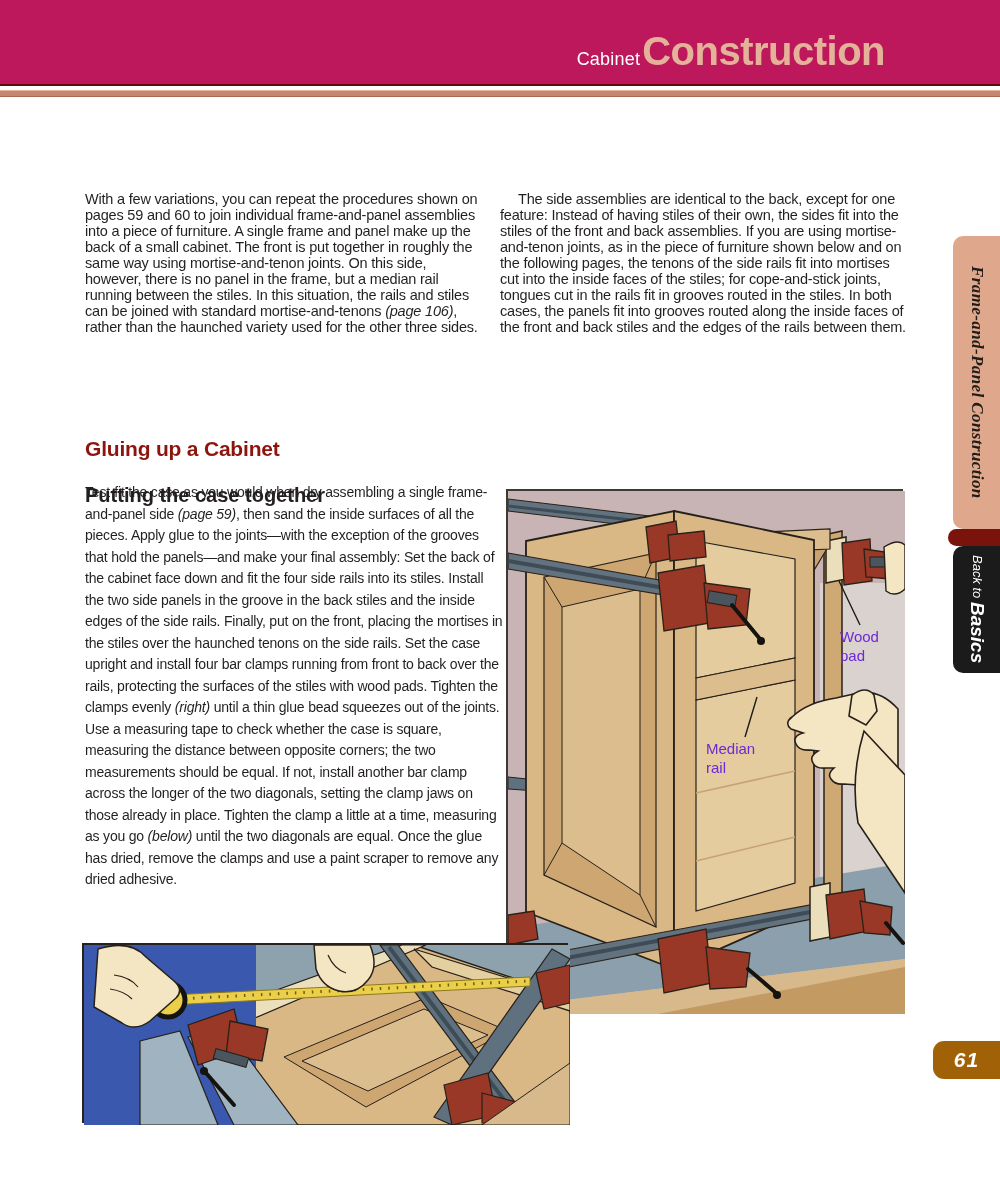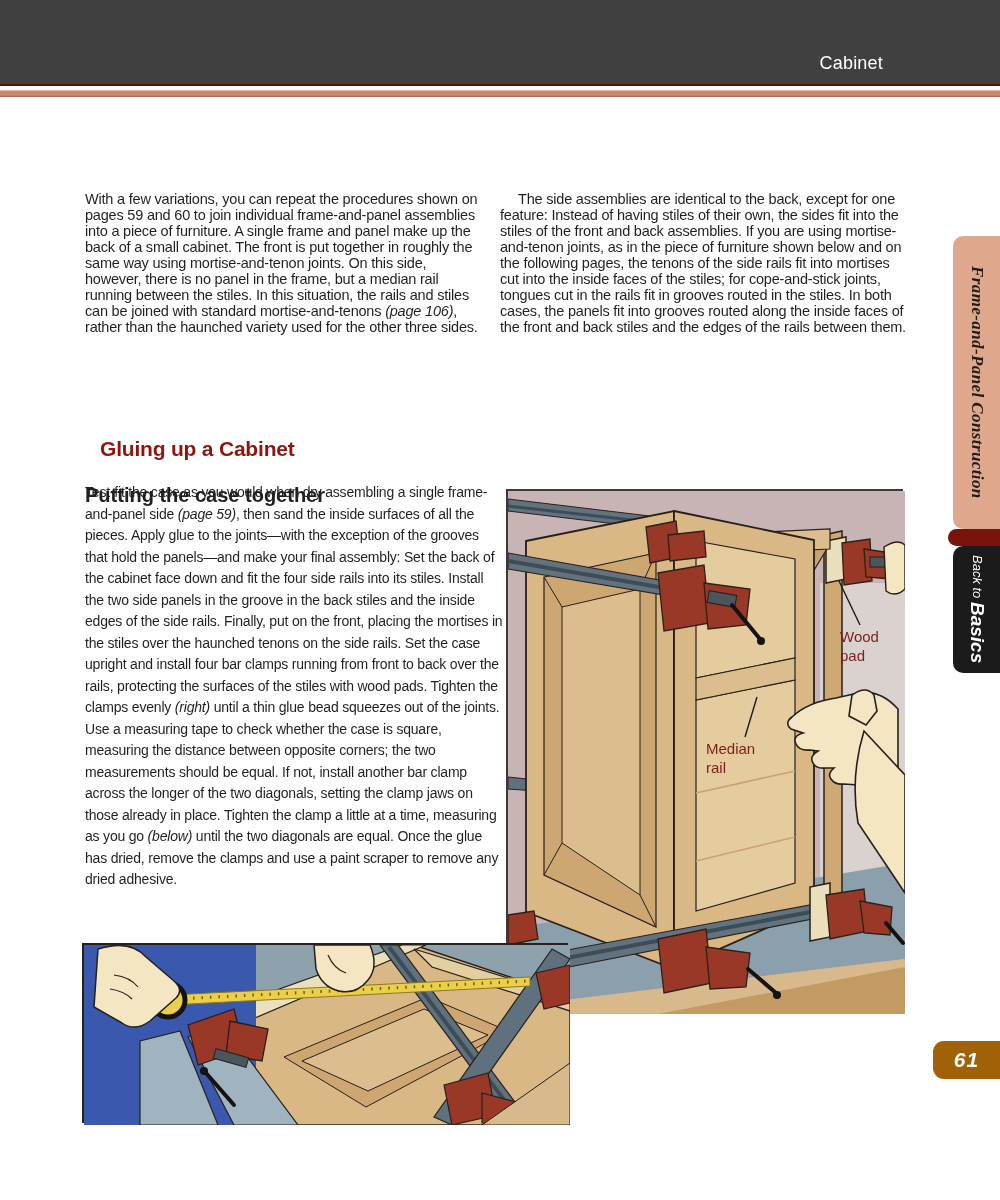--- a/index.html
+++ b/index.html
@@ -4,21 +4,21 @@
 <style>
   * { margin:0; padding:0; box-sizing:border-box; }
   html,body { background:#ffffff; }
   .page {
     position:relative; width:1000px; height:1200px; background:#ffffff;
     font-family:"Liberation Sans", sans-serif; color:#231f20; overflow:hidden;
   }
   
   .banner {
     position:absolute; left:0; top:0; width:1000px; height:86px;
-    background:#404040; border-bottom:2px solid #5f0f08;
+    background:#be185d; border-bottom:2px solid #5f0f08;
   }
   .banner-text {
     position:absolute; right:115px; bottom:10px;
     display:flex; align-items:baseline;
   }
   .banner-kicker { color:#ffffff; font-size:18px; letter-spacing:0.2px; margin-right:2px; }
   .banner-title  { color:#e3b299; font-size:40px; font-weight:bold; letter-spacing:-0.5px; }
   .banner-stripe {
     position:absolute; left:0; top:90px; width:1000px; height:7px;
     background:#c6876c; border-top:1px solid #e3b8a2; border-bottom:1px solid #a96a52;
@@ -27,41 +27,41 @@
   .page-title {
     position:absolute; left:85px; top:132px; width:840px;
     font-size:33px; font-weight:bold; color:#8e150d; letter-spacing:-0.4px;
   }
   .col { position:absolute; font-size:14.5px; line-height:16px; letter-spacing:-0.2px; }
   .col-left  { left:85px;  top:191px; width:400px; }
   .col-right { left:500px; top:191px; width:408px; text-indent:18px; }
   .it { font-style:italic; }
   .section-heading {
     position:absolute; left:85px; top:437px;
-    font-size:21px; font-weight:bold; color:#8e150d; letter-spacing:-0.2px;margin-left:15px;
+    font-size:21px; font-weight:bold; color:#8e150d; letter-spacing:-0.2px;
   }
   .subheading {
     position:absolute; left:85px; top:484px;
     font-size:20px; font-weight:bold; color:#231f20;
   }
   .section-body {
     position:absolute; left:85px; top:482px; width:420px;
     font-size:14px; line-height:21.5px; letter-spacing:-0.2px;
   }
   
   .figure-main {
     position:absolute; left:506px; top:489px; width:397px; height:523px;
     border:2px solid #3d3a35; background:#c8b4b5; z-index:1;
   }
   .figure-bottom {
     position:absolute; left:82px; top:943px; width:486px; height:180px;
     border:2px solid #26211c; background:#8da2ac; z-index:2;
   }
   .fig-label {
-    position:absolute; font-size:15px; line-height:19px; color:#7f1d1d; z-index:3;
+    position:absolute; font-size:15px; line-height:19px; color:#6d28d9; z-index:3;
   }
   .lbl-wood-pad    { left:332px; top:136px; width:52px; }
   .lbl-median-rail { left:198px; top:248px; width:64px; }
   
   .tab-pink {
     position:absolute; left:953px; top:236px; width:47px; height:293px;
     background:#dfa88d; border-radius:10px 0 0 10px;
     display:flex; align-items:center; justify-content:center;
   }
   .tab-pink span {
@@ -88,20 +88,21 @@
   .page-num-tab span { color:#ffffff; font-style:italic; font-size:21px; font-weight:bold; letter-spacing:1px; }
 </style>
 </head>
 <body>
 
 <div class="page">
 
   <div class="banner">
     <div class="banner-text">
       <span class="banner-kicker">Cabinet</span>
+      <span class="banner-title">Construction</span>
     </div>
   </div>
   <div class="banner-stripe"></div>
 
 
   <p class="col col-left"><span>With a few variations, you can repeat the procedures shown on pages 59 and 60 to join individual frame-and-panel assemblies into a piece of furniture. A single frame and panel make up the back of a small cabinet. The front is put together in roughly the same way using mortise-and-tenon joints. On this side, however, there is no panel in the frame, but a median rail running between the stiles. In this situation, the rails and stiles can be joined with standard mortise-and-tenons </span><span class="it">(page 106)</span><span>, rather than the haunched variety used for the other three sides.</span></p>
   <p class="col col-right">The side assemblies are identical to the back, except for one feature: Instead of having stiles of their own, the sides fit into the stiles of the front and back assemblies. If you are using mortise-and-tenon joints, as in the piece of furniture shown below and on the following pages, the tenons of the side rails fit into mortises cut into the inside faces of the stiles; for cope-and-stick joints, tongues cut in the rails fit in grooves routed in the stiles. In both cases, the panels fit into grooves routed along the inside faces of the front and back stiles and the edges of the rails between them.</p>
 
   <h2 class="section-heading">Gluing up a Cabinet</h2>
   <h3 class="subheading">Putting the case together</h3>

